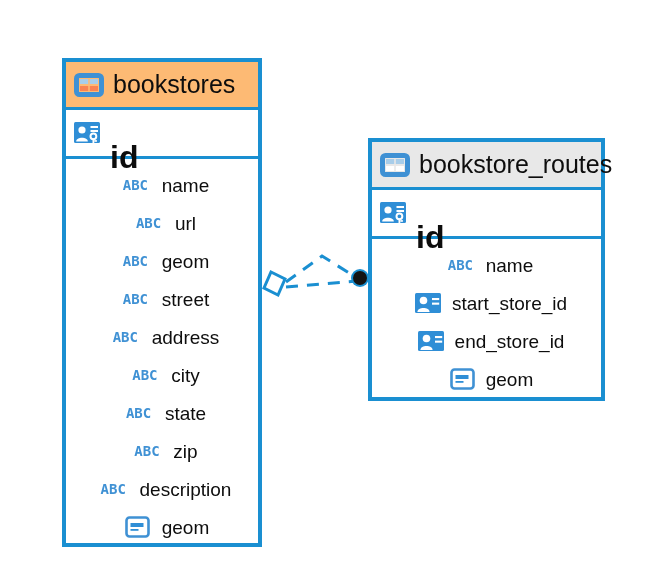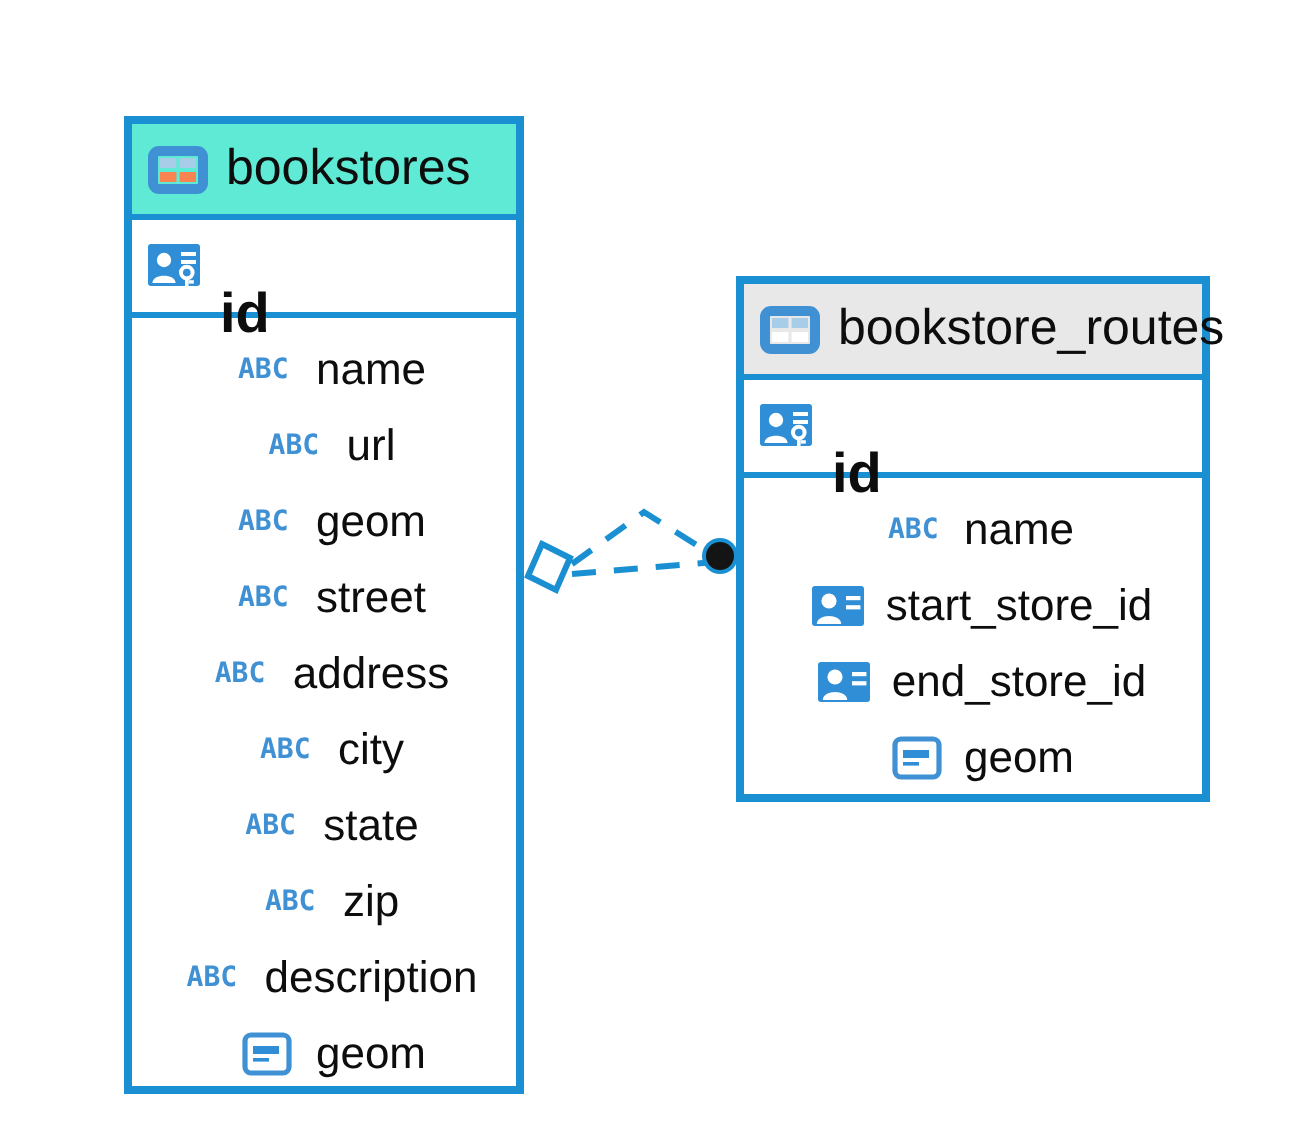--- a/index.html
+++ b/index.html
@@ -44,21 +44,21 @@
 
   
   .entity-header {
     display: flex;
     align-items: center;
     box-sizing: border-box;
     height: 48px;
     padding: 0 6px 0 8px;
     border-bottom: 3px solid #1a8fd1;
   }
-  #entity-bookstores .entity-header { background: #5eead4; }
+  #entity-bookstores .entity-header { background: #fdba74; }
   #entity-bookstore-routes .entity-header { background: #e8e8e8; }
 
   .entity-title {
     font-size: 25px;
     color: #0d0d0d;
     margin-left: 9px;
     white-space: nowrap;
     line-height: 1;
   }
 
@@ -66,42 +66,42 @@
   .pk-row {
     display: flex;
     align-items: center;
     box-sizing: border-box;
     height: 49px;
     padding: 0 6px 0 7px;
     border-bottom: 3px solid #1a8fd1;
     background: #ffffff;
   }
   .pk-label {
-    font-size: 28px;
+    font-size: 32px;
     font-weight: bold;
     color: #0d0d0d;
     margin-left: 7px;
     line-height: 1;
     margin-top: 48px;
   }
 
   
   .fields {
     padding: 7px 0 6px 0;
   }
   .field-row {
     display: flex;
     align-items: center;
     height: 38px;
     padding-left: 8px;
     box-sizing: border-box;
     justify-content: center;
   }
   .field-label {
-    font-size: 22px;
+    font-size: 19px;
     color: #0d0d0d;
     margin-left: 9px;
     line-height: 1;
     white-space: nowrap;
   }
   #entity-bookstore-routes .field-label { margin-left: 8px; }
 
   
   .icon {
     flex: 0 0 auto;

